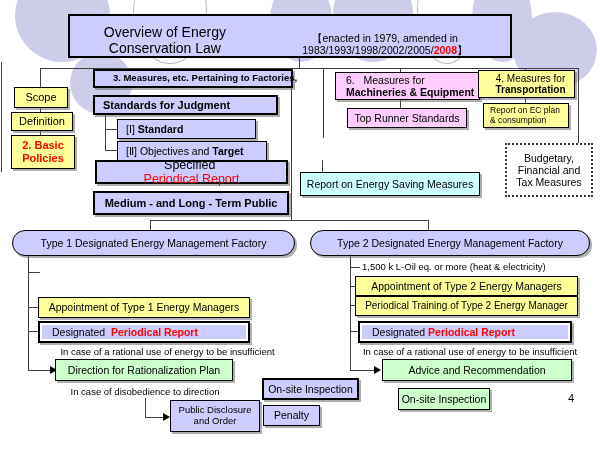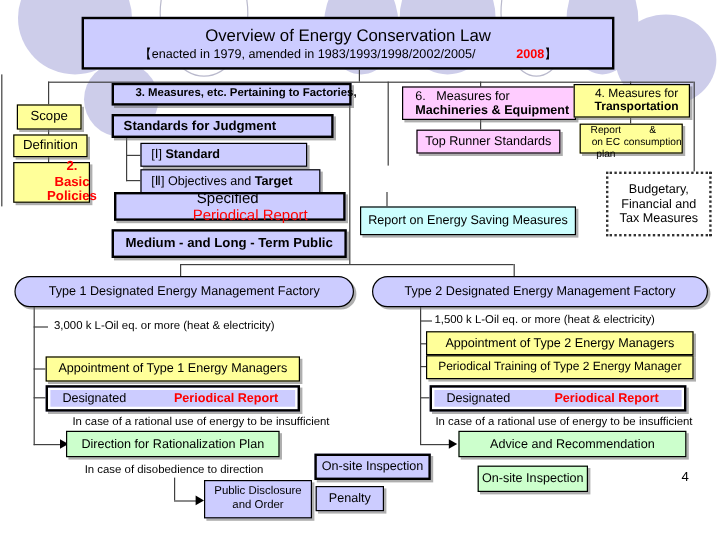--- a/index.html
+++ b/index.html
@@ -11,21 +11,21 @@
        text-align:center;box-sizing:border-box;line-height:1.15;z-index:2;}
   .left{justify-content:flex-start;text-align:left;}
   .b1{border:1px solid #000;box-shadow:2px 2px 0 rgba(110,110,110,.55);}
   .b2{border:2px solid #000;box-shadow:2px 2px 0 rgba(110,110,110,.55);}
   .dbl{border:2px solid #000;box-shadow:inset 0 0 0 2px #fff,2px 2px 0 rgba(110,110,110,.55);}
   .dot{border:2px dotted #333;background:#fff;}
   .lav{background:#ccccff}.yel{background:#ffff99}.pnk{background:#ffccff}
   .cyn{background:#ccffff}.grn{background:#ccffcc}
   .round{border-radius:13px;}
   .bold{font-weight:bold;}
-  .red{color:#ff0000;padding-left:34px;}
+  .red{color:#ff0000;}
   .hline,.vline{position:absolute;background:#404040;z-index:1;}
   .hline{height:1px;}
   .vline{width:1px;}
   .deco{position:absolute;border-radius:50%;z-index:0;}
   .decofill{background:#cdcdea;}
   .decoline{background:#ffffff;border:1px solid #b9b9cc;}
   .arrow-r{position:absolute;width:0;height:0;border-top:4px solid transparent;
            border-bottom:4px solid transparent;border-left:7px solid #000;z-index:2;}
   .txt{position:absolute;z-index:2;line-height:1.2;}
 </style>
@@ -76,21 +76,21 @@
   <div class="arrow-r" style="left:163px;top:413px;"></div>
 
   <div class="vline" style="left:350px;top:256px;height:114px;"></div>
   <div class="hline" style="left:350px;top:267px;width:10px;"></div>
   <div class="hline" style="left:350px;top:286px;width:5px;"></div>
   <div class="hline" style="left:350px;top:305px;width:5px;"></div>
   <div class="hline" style="left:350px;top:331px;width:8px;"></div>
   <div class="hline" style="left:350px;top:370px;width:25px;"></div>
   <div class="arrow-r" style="left:374px;top:366px;"></div>
 
-  <div class="box lav" style="left:68px;top:14px;width:444px;height:44px;border:2px solid #000;flex-direction:column;">
+  <div class="box lav" style="left:68px;top:14px;width:444px;height:44px;border:2px solid #000;align-items:flex-end;">
     <div style="font-size:14px;">Overview of Energy Conservation Law</div>
     <div style="font-size:10.5px;margin-top:1px;">
       <span>【enacted in 1979, amended in 1983/1993/1998/2002/2005/</span><span class="red bold">2008</span><span>】</span>
     </div>
   </div>
 
   <div class="box yel b1" style="left:14px;top:87px;width:54px;height:21px;font-size:11px;">
     <span>Scope</span>
   </div>
   <div class="box yel b1" style="left:11px;top:112px;width:62px;height:19px;font-size:11px;">
@@ -129,39 +129,38 @@
     <span class="bold">Machineries &amp; Equipment</span>
   </div>
   <div class="box pnk b1" style="left:347px;top:108px;width:120px;height:20px;font-size:10.5px;">
     <span>Top Runner Standards</span>
   </div>
 
   <div class="box yel b1" style="left:478px;top:70px;width:97px;height:28px;font-size:10px;flex-direction:column;align-items:center;padding-left:8px;">
     <span>4. Measures for</span>
     <span class="bold">Transportation</span>
   </div>
-  <div class="box yel b1" style="left:483px;top:103px;width:86px;height:25px;font-size:8.5px;align-items:flex-start;padding-left:6px;">
+  <div class="box yel b1" style="left:483px;top:103px;width:86px;height:25px;font-size:8.5px;flex-direction:column;align-items:flex-start;padding-left:6px;">
     <span>Report on EC plan</span>
     <span>&amp; consumption</span>
   </div>
 
   <div class="box cyn b1" style="left:300px;top:172px;width:180px;height:24px;font-size:10.5px;">
     <span>Report on Energy Saving Measures</span>
   </div>
 
   <div class="box dot" style="left:505px;top:143px;width:88px;height:54px;font-size:10.5px;flex-direction:column;">
     <span>Budgetary,</span>
     <span>Financial and</span>
     <span>Tax Measures</span>
   </div>
 
   <div class="box lav b1 round" style="left:12px;top:230px;width:283px;height:26px;font-size:10.5px;">
     <span>Type 1 Designated Energy Management Factory</span>
   </div>
-  <div class="txt" style="left:45px;top:266px;font-size:9.5px;">3,000 k L-Oil eq. or more (heat &amp; electricity)</div>
   <div class="box yel b1" style="left:38px;top:297px;width:212px;height:21px;font-size:10.5px;">
     <span>Appointment of Type 1 Energy Managers</span>
   </div>
   <div class="box lav dbl left" style="left:38px;top:321px;width:212px;height:22px;font-size:10.5px;padding-left:12px;white-space:pre;">
     <span>Designated  </span>
     <span class="red bold">Periodical Report</span>
   </div>
   <div class="txt" style="left:40px;top:346px;width:255px;text-align:center;font-size:9.5px;">In case of a rational use of energy to be insufficient</div>
   <div class="box grn b1" style="left:55px;top:359px;width:178px;height:22px;font-size:10.5px;">
     <span>Direction for Rationalization Plan</span>

